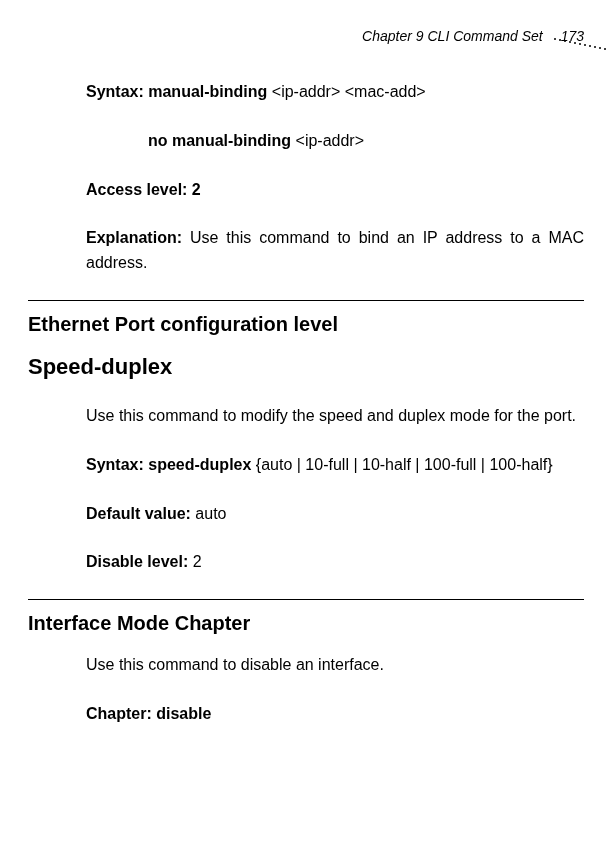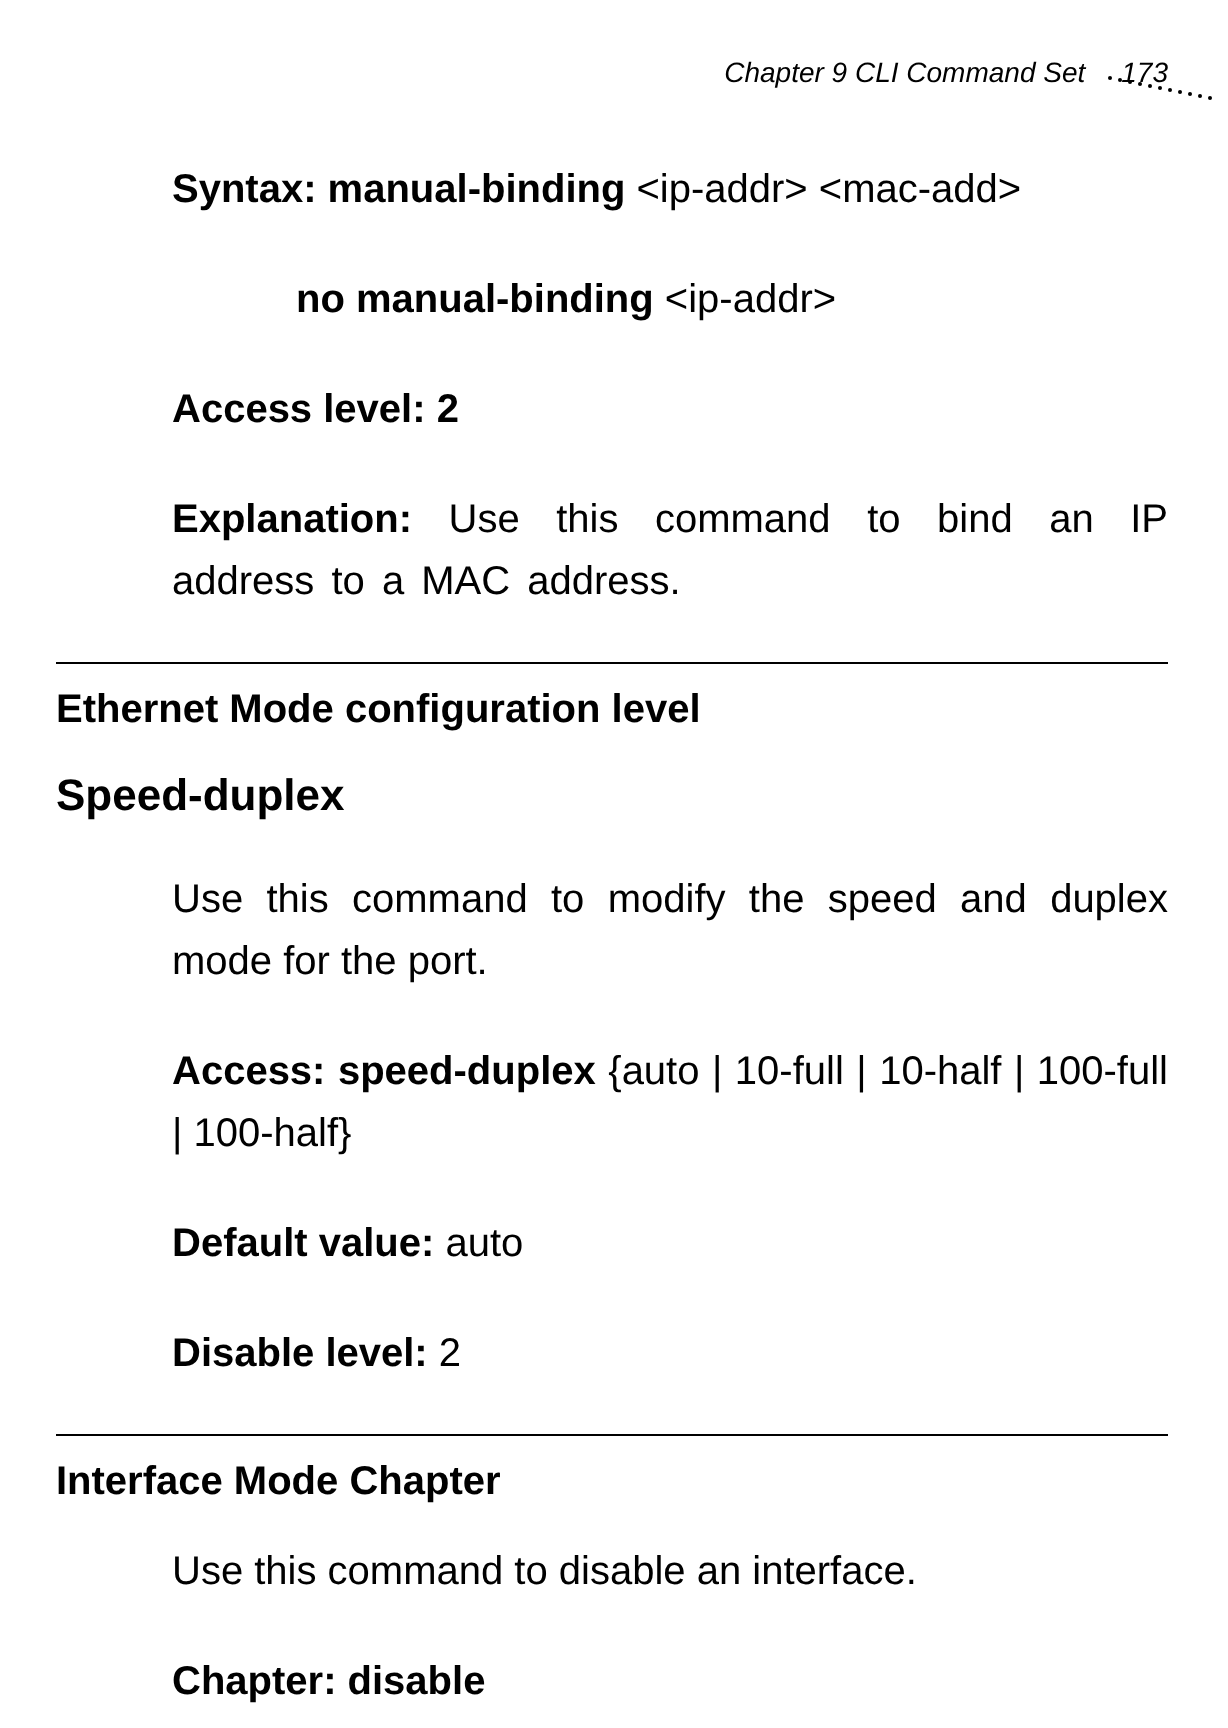--- a/index.html
+++ b/index.html
@@ -44,21 +44,21 @@
       position: absolute;
       top: 80px;
       left: 28px;
       right: 30px;
     }
     .indented-block {
       margin-left: 58px;
       margin-right: 0;
     }
     .para {
-      font-size: 20px;
+      font-size: 16px;
       line-height: 1.55;
       margin-bottom: 24px;
       text-align: justify;
     }
     .bold {
       font-weight: bold;
     }
     .h1 {
       font-size: 20px;
       font-weight: bold;
@@ -117,27 +117,27 @@
     <p class="para">
       <span class="bold">Access level: 2</span>
     </p>
     <p class="para justify-wide" style="text-align:justify">
       <span class="bold">Explanation:</span><span> Use this command to bind an IP address to a MAC address.</span>
     </p>
   </div>
 
   <hr class="hr">
 
-  <h1 class="h1">Ethernet Mode configuration level</h1>
+  <h1 class="h1">Ethernet Port configuration level</h1>
   <h2 class="h2">Speed-duplex</h2>
 
   <div class="indented-block">
     <p class="para" style="text-align:justify">Use this command to modify the speed and duplex mode for the port.</p>
     <p class="para" style="text-align:justify">
-      <span class="bold">Access: speed-duplex</span><span> {auto | 10-full | 10-half | 100-full | 100-half}</span>
+      <span class="bold">Syntax: speed-duplex</span><span> {auto | 10-full | 10-half | 100-full | 100-half}</span>
     </p>
     <p class="para">
       <span class="bold">Default value:</span><span> auto</span>
     </p>
     <p class="para">
       <span class="bold">Disable level:</span><span> 2</span>
     </p>
   </div>
 
   <hr class="hr">

